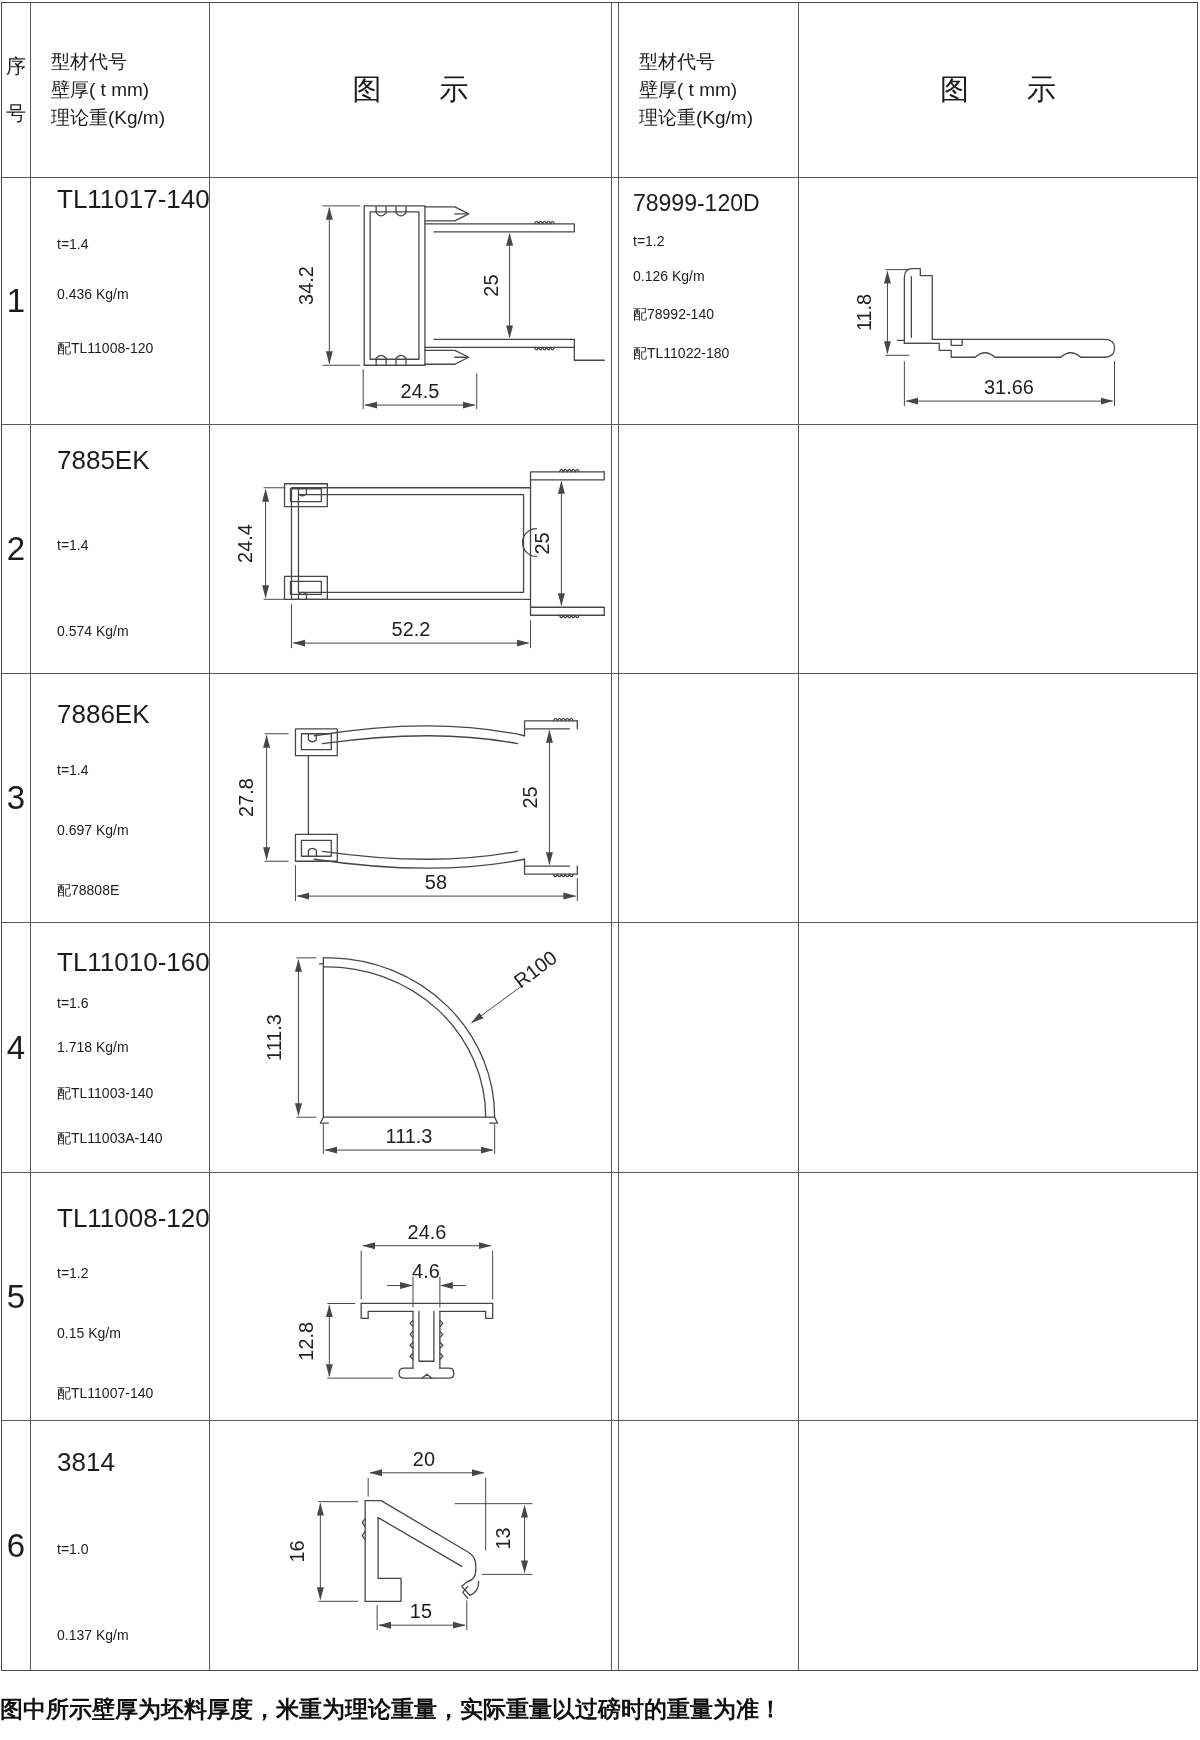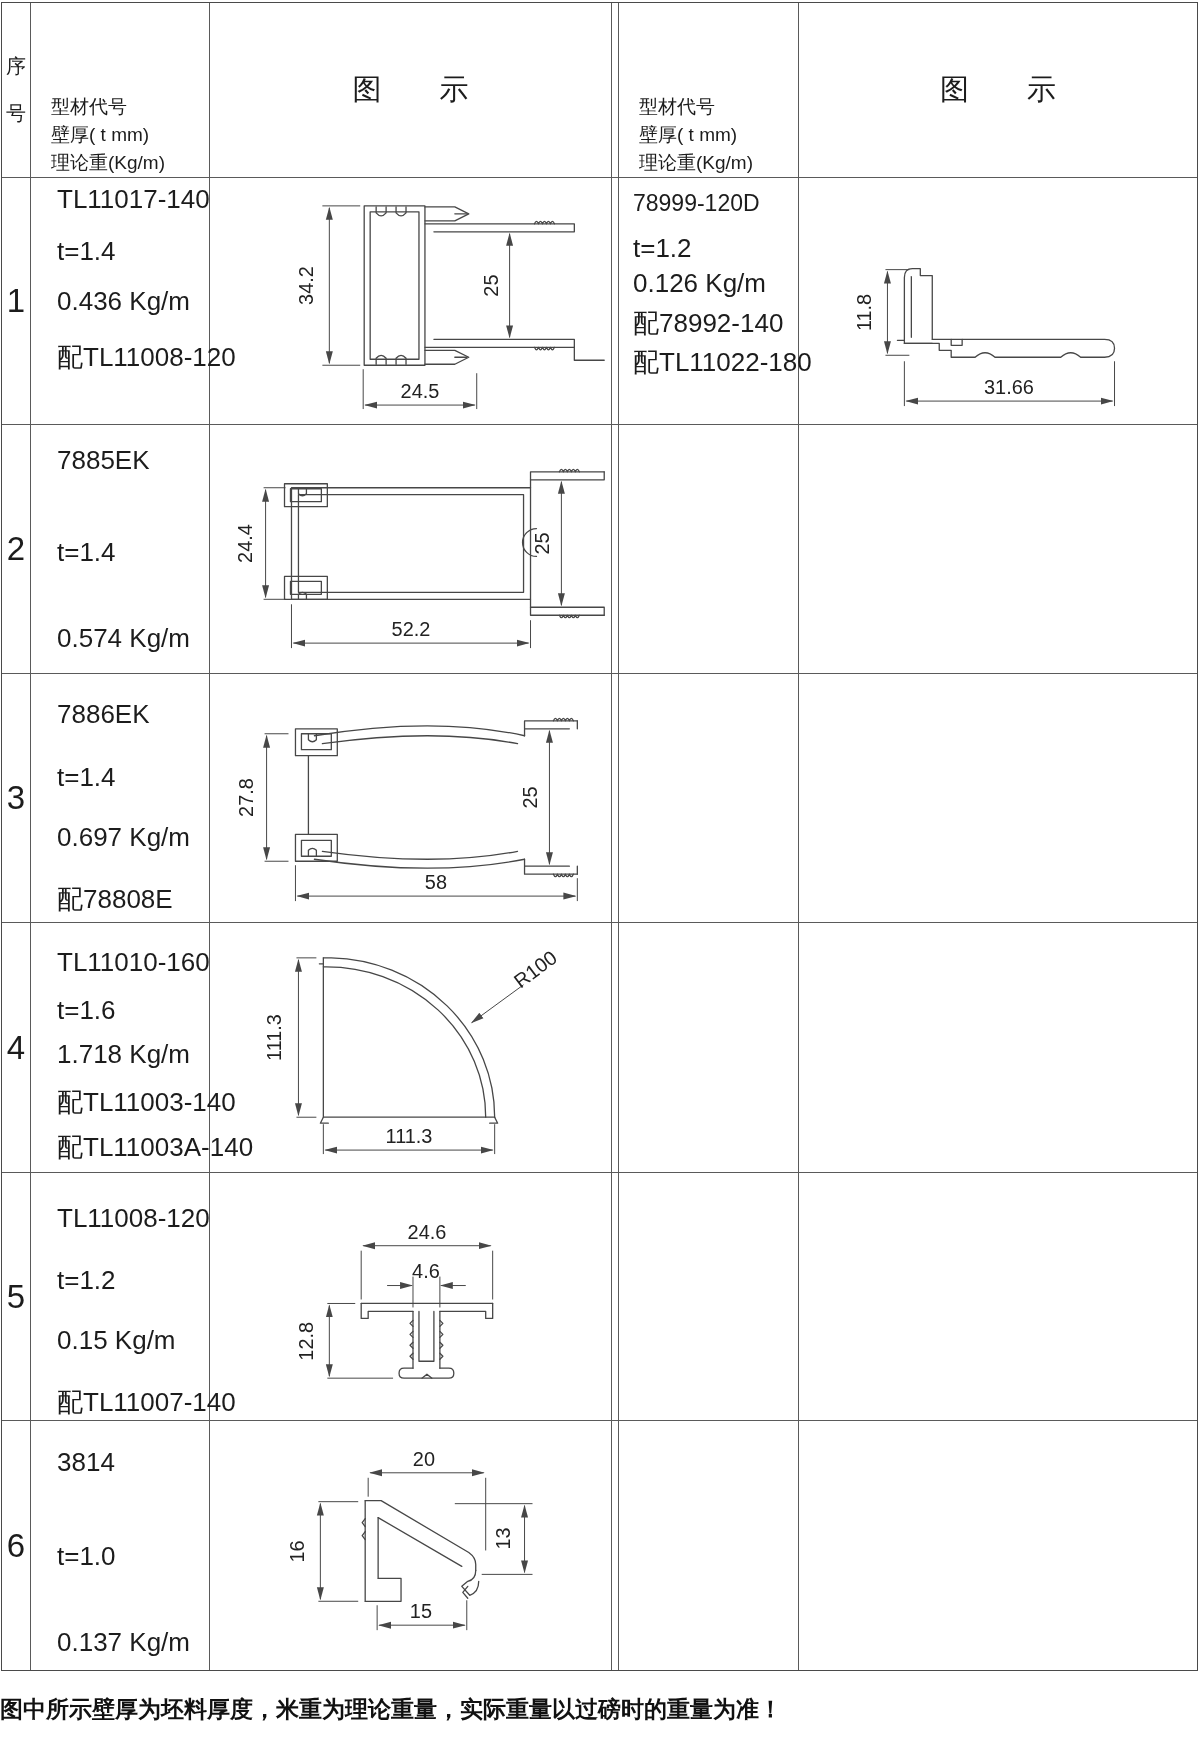--- a/index.html
+++ b/index.html
@@ -7,26 +7,26 @@
         font-family:"Liberation Sans","DejaVu Sans",sans-serif;color:#1c1c1c;}
   .tbl{position:absolute;left:1px;top:2px;width:1195px;border:1.6px solid #4a4a4a;
        display:grid;grid-template-columns:29px 179px 402px 7px 180px 398px;
        grid-template-rows:175px 247px 249px 249px 250px 248px 249px;}
   .cell{position:relative;border-right:1.3px solid #5a5a5a;border-bottom:1.3px solid #5a5a5a;box-sizing:border-box;}
   .c6{border-right:none;}
   .lastrow{border-bottom:none;text-align:right;}
   
   .hseq{display:flex;flex-direction:column;align-items:center;justify-content:center;gap:20px;
         font-size:20px;}
-  .hspec{display:flex;flex-direction:column;justify-content:flex-end;padding-left:20px;
+  .hspec{display:flex;flex-direction:column;justify-content:center;padding-left:20px;
          font-size:19px;line-height:28px;}
   .hbig{display:flex;align-items:center;justify-content:center;font-size:29px;}
   
   .num{display:flex;align-items:center;justify-content:center;font-size:33px;}
-  .txt .tl{position:absolute;left:26px;font-size:26px;white-space:nowrap;}
+  .txt .tl{position:absolute;left:26px;font-size:14px;white-space:nowrap;}
   .txt .code{font-size:26px;}
   .rtxt .tl{left:14px;}
   .rtxt .code{font-size:23px;}
   svg{display:block;}
   .p{fill:none;stroke:#474747;stroke-width:1.3;stroke-linejoin:round;stroke-linecap:round;}
   .dim{fill:none;stroke:#474747;stroke-width:1;}
   .dt{font-family:"Liberation Sans","DejaVu Sans",sans-serif;font-size:20px;fill:#222;text-anchor:middle;}
   .footer{position:absolute;top:1694px;left:0;width:1090px;text-align:left;
           font-size:23px;font-weight:bold;color:#111;}
 </style>

